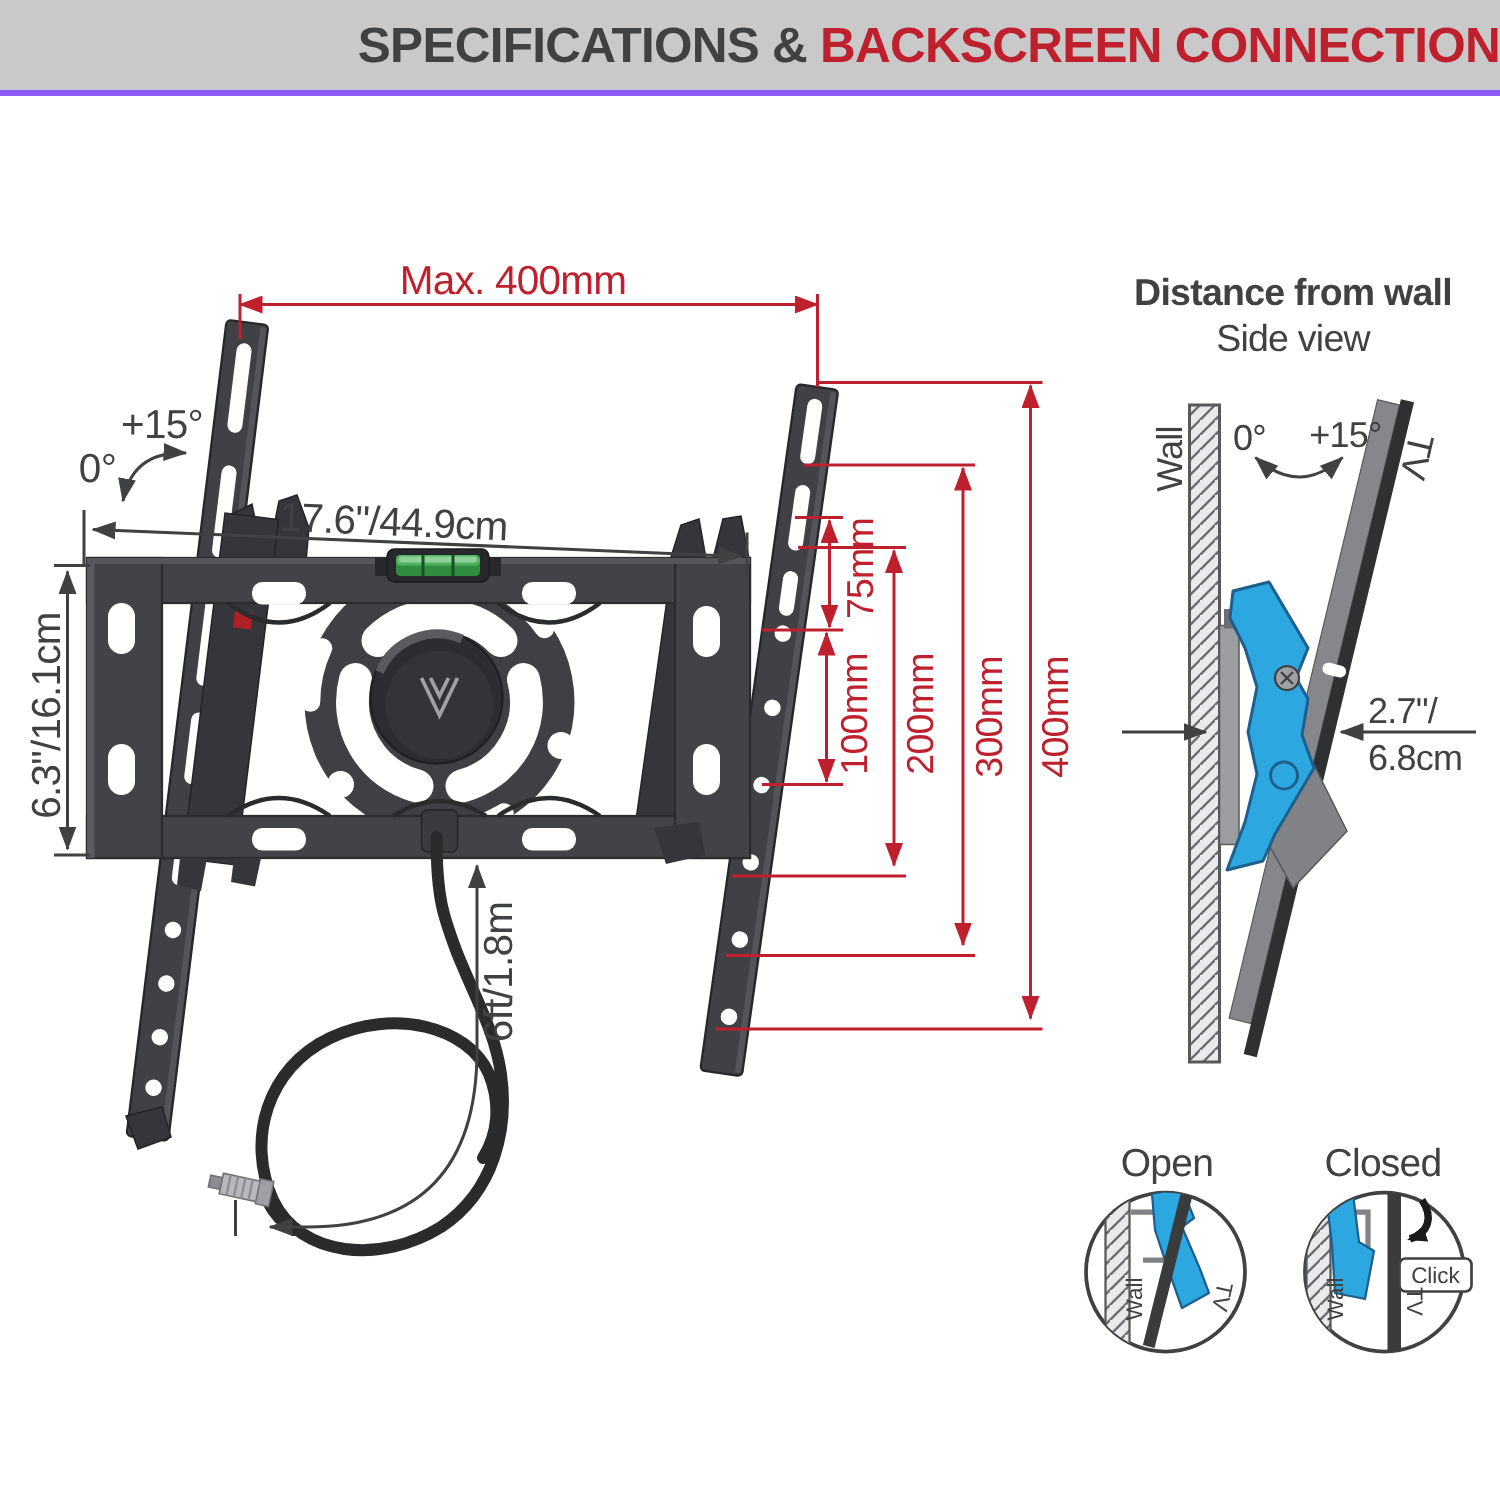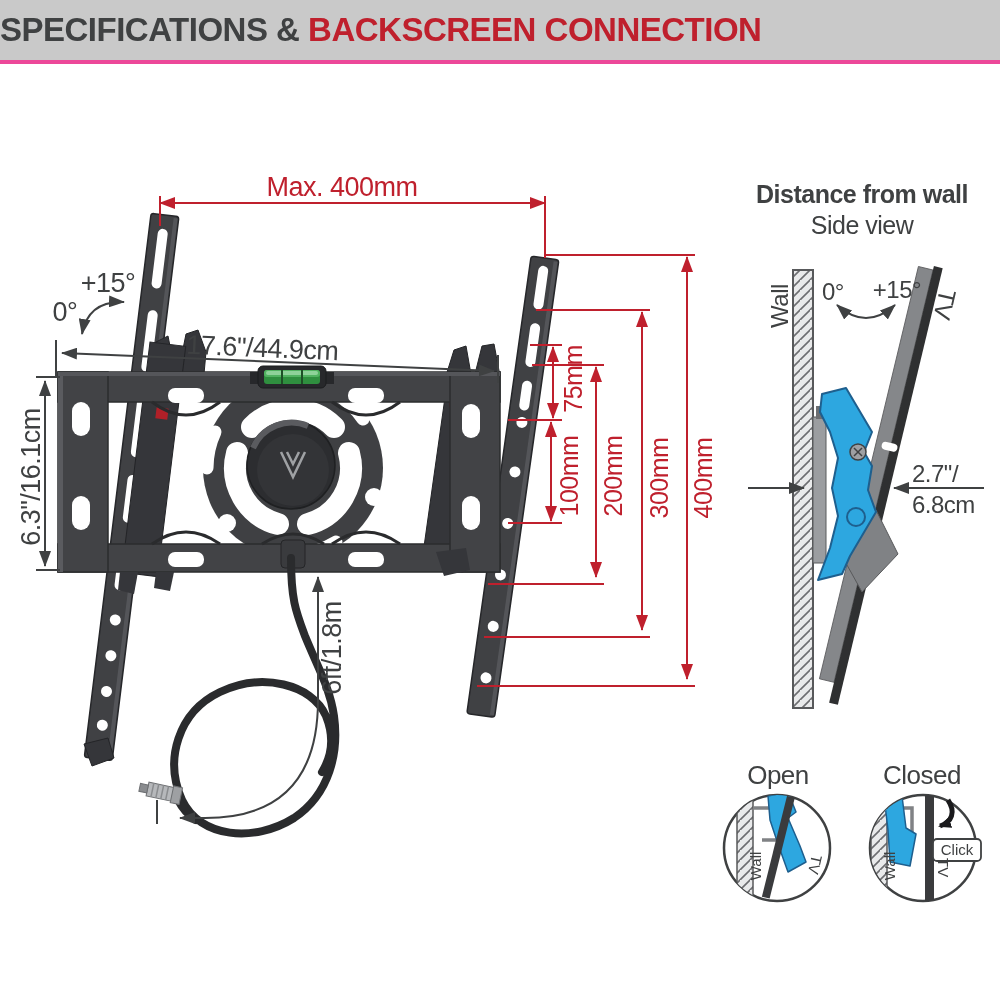--- a/index.html
+++ b/index.html
@@ -1,19 +1,19 @@
 <!DOCTYPE html>
 <html><head>
 <meta charset="utf-8">
 <style>
   html,body{margin:0;padding:0;background:#fff;}
   .stage{position:relative;width:1000px;height:1000px;background:#ffffff;overflow:hidden;
          font-family:"Liberation Sans",sans-serif;}
   .hdr{position:absolute;left:0;top:0;width:1000px;height:60px;background:#c9c9c9;
-       border-bottom:4px solid #ec4899;text-align:left;line-height:60px;
+       border-bottom:4px solid #8b5cf6;text-align:right;line-height:60px;
        font-size:33px;font-weight:bold;letter-spacing:-0.5px;white-space:nowrap;}
   .hdr .dark{color:#3f4142;}
   .hdr .red{color:#bf202d;}
   svg{position:absolute;left:0;top:0;}
   text{font-family:"Liberation Sans",sans-serif;fill:#3f4142;}
   .dimtext{font-size:27px;letter-spacing:-0.5px;}
   .dimtext.red{fill:#bf202d;}
   .vesa{font-size:25px;fill:#bf202d;letter-spacing:-0.5px;}
   .svtitle{font-size:25px;font-weight:bold;letter-spacing:-0.5px;}
   .svsub{font-size:25px;letter-spacing:-0.5px;}

